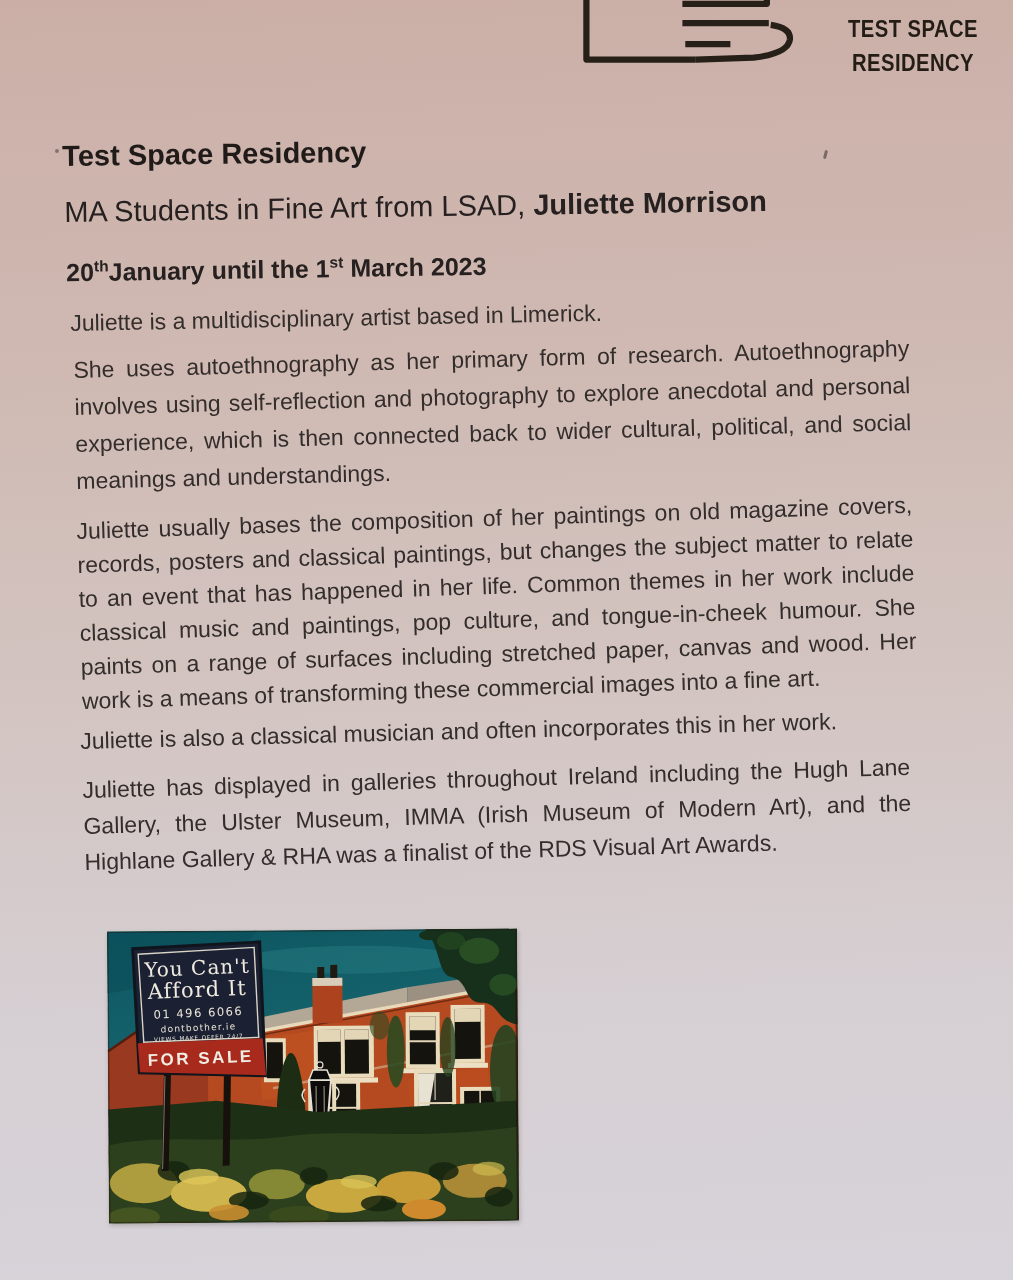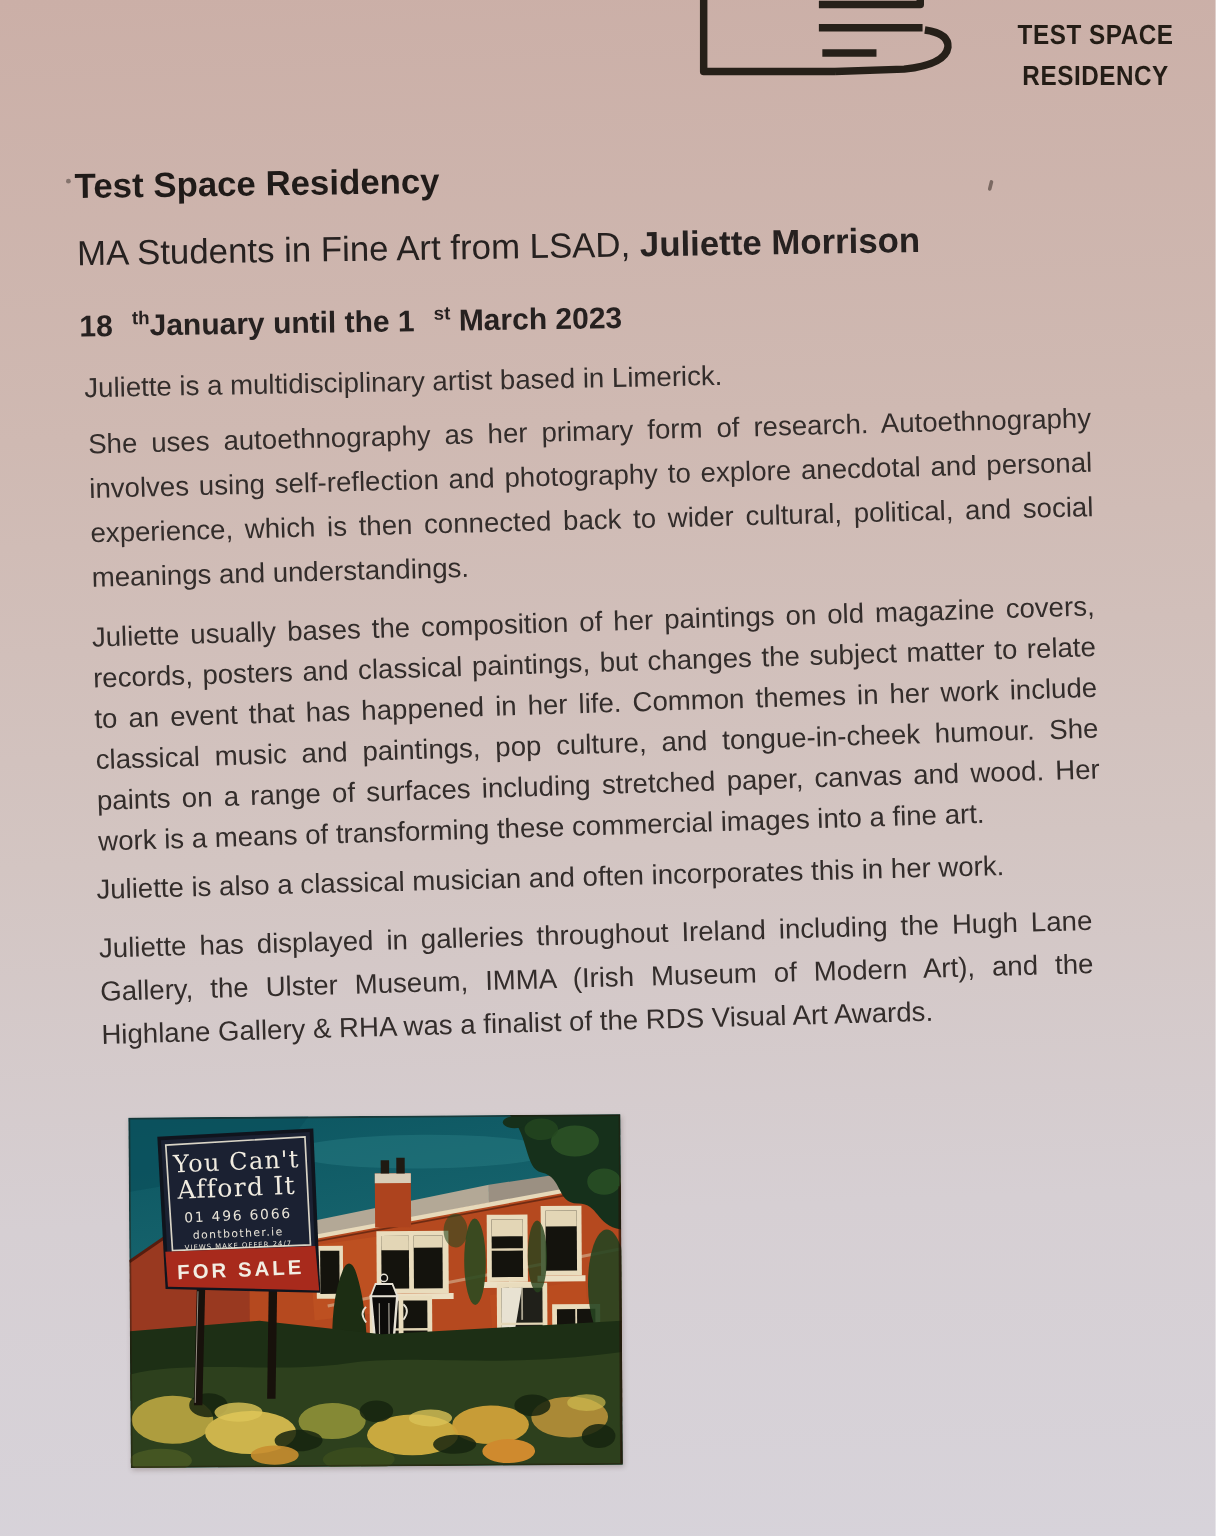--- a/index.html
+++ b/index.html
@@ -39,21 +39,21 @@
     white-space: pre;
     transform: rotate(-0.9deg); transform-origin: left top;
   }
   .subtitle .bold { font-weight: 700; }
   .date-line {
     left: 66px; top: 258px;
     font-size: 25px; font-weight: 700; color: #262120;
     white-space: pre;
     transform: rotate(-0.9deg); transform-origin: left top;
   }
-  .sup { vertical-align: super; font-size: 62%; margin-left: 16px; }
+  .sup { vertical-align: super; font-size: 62%; }
 
   
   p.doc { margin: 0; font-size: 23px; color: #332d2b; }
   .p1 { left: 70px; top: 310px; width: 840px;
         transform: rotate(-1.1deg); transform-origin: left top; }
   .p2 { left: 73px; top: 352px; width: 836px; line-height: 37px; text-align: justify;
         transform: rotate(-1.5deg); transform-origin: left top; }
   .p3 { left: 76px; top: 514px; width: 836px; line-height: 34px; text-align: justify;
         transform: rotate(-1.8deg); transform-origin: left top; }
   .p4 { left: 80px; top: 728px; width: 840px;
@@ -106,21 +106,21 @@
 
 <div class="abs logo-wordmark">
   <div>TEST SPACE</div>
   <div>RESIDENCY</div>
 </div>
 
 <div class="abs title">Test Space Residency</div>
 
 <div class="abs subtitle"><span>MA Students in Fine Art from LSAD, </span><span class="bold">Juliette Morrison</span></div>
 
-<div class="abs date-line"><span>18</span><span class="sup">th</span><span>January until the </span><span>1</span><span class="sup">st</span><span> March 2023</span></div>
+<div class="abs date-line"><span>20</span><span class="sup">th</span><span>January until the </span><span>1</span><span class="sup">st</span><span> March 2023</span></div>
 
 <p class="abs doc p1">Juliette is a multidisciplinary artist based in Limerick.</p>
 <p class="abs doc p2">She uses autoethnography as her primary form of research.  Autoethnography involves using self-reflection and photography to explore anecdotal and personal experience, which is then connected back to wider cultural, political, and social meanings and understandings.</p>
 <p class="abs doc p3">Juliette usually bases the composition of her paintings on old magazine covers, records, posters and classical paintings, but changes the subject matter to relate to an event that has happened in her life.  Common themes in her work include classical music and paintings, pop culture, and tongue-in-cheek humour.  She paints on a range of surfaces including stretched paper, canvas and wood. Her work is a means of transforming these commercial images into a fine art.</p>
 <p class="abs doc p4">Juliette is also a classical musician and often incorporates this in her work.</p>
 <p class="abs doc p5">Juliette has displayed in galleries throughout Ireland including the Hugh Lane Gallery, the Ulster Museum, IMMA (Irish Museum of Modern Art), and the Highlane Gallery &amp; RHA was a finalist of the RDS Visual Art Awards.</p>
 
 <div class="abs speck-apostrophe"></div>
 <div class="abs speck-dot"></div>
 

